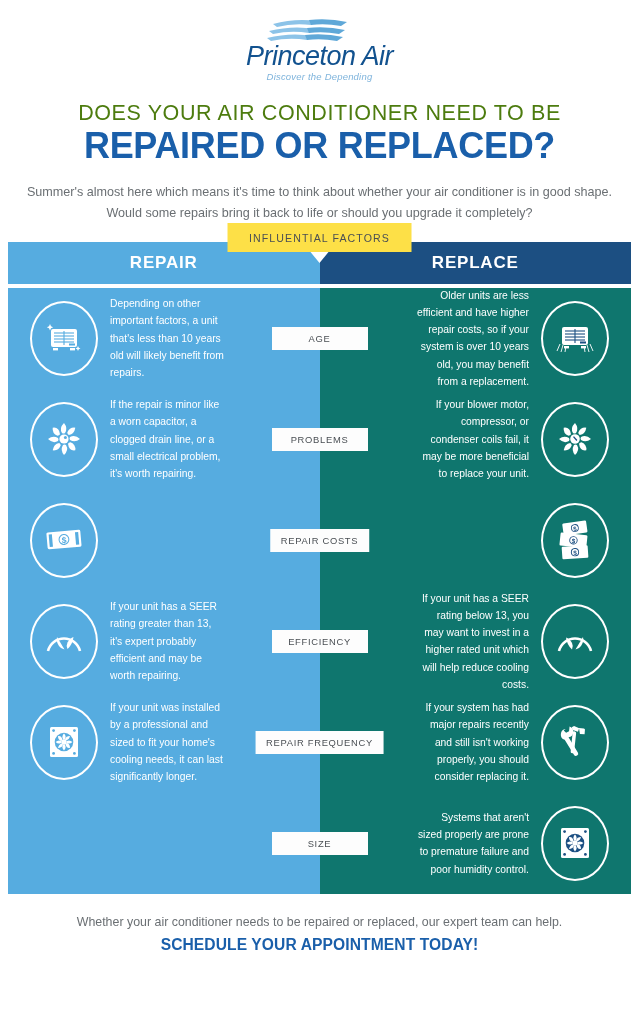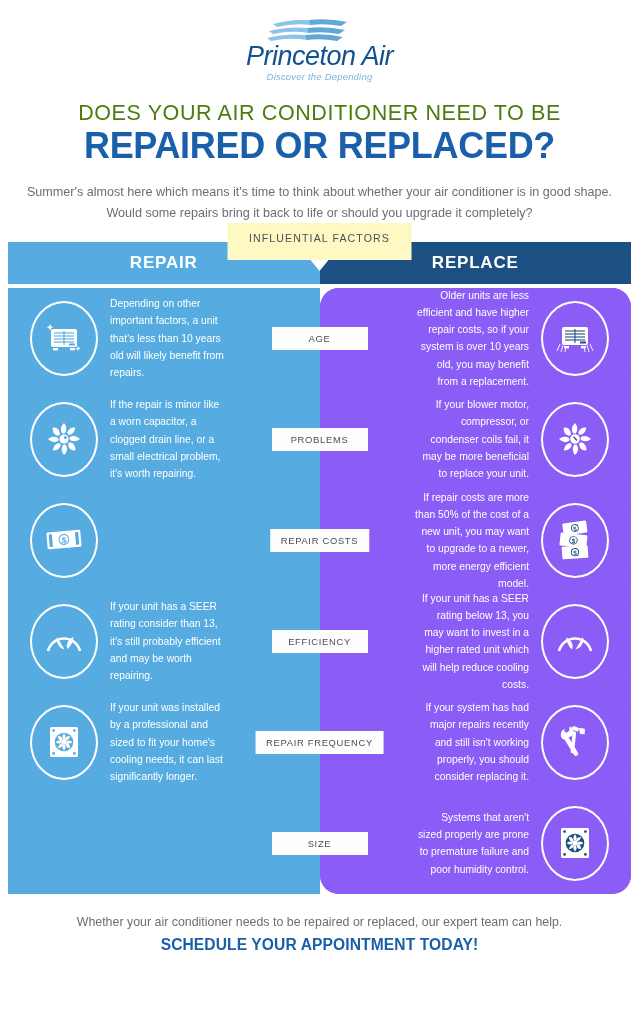--- a/index.html
+++ b/index.html
@@ -49,21 +49,21 @@
   }
   .cmp-head .left  { background:#56ace0; }
   .cmp-head .right { background:#1c4f82; }
   .cmp-head .col span {
     color:#fff; font-weight:bold; font-size:17px; letter-spacing:.8px;
   }
   .gap { height:4px; background:#fff; }
   .cmp-body { display:flex; position:relative; }
   .cmp-body .side { flex: 1 1 50%; }
   .cmp-body .left  { background:#56ace0; }
-  .cmp-body .right { background:#8b5cf6;border-radius:19px; }
+  .cmp-body .right { background:#0f766e; }
 
   .row {
     height: 101px; display:flex; align-items:center;
   }
   .row.left  { padding-left: 22px; }
   .row.right { padding-right: 22px; flex-direction: row-reverse; }
 
   .icon-circle {
     width: 68px; height: 75px; flex: 0 0 68px;
     border: 2.6px solid #ffffff; border-radius: 50%;
@@ -81,21 +81,21 @@
     position:absolute; left:50%; transform: translateX(-50%);
     background:#fdfdfd; height: 23px; min-width: 96px;
     display:flex; align-items:center; justify-content:center;
     font-size: 9.4px; color:#4a4f54; letter-spacing:.7px;
     white-space: nowrap; padding: 0 11px; z-index: 5;
   }
 
   
   .title-badge {
     position:absolute; left:50%; transform:translateX(-50%);
-    top:-19px; background:#fef9c3; padding: 9px 22px 16px;
+    top:-19px; background:#fde047; padding: 9px 22px 8px;
     font-size: 10.6px; color:#4a4f54; letter-spacing:1.1px;
     white-space:nowrap; z-index: 10; text-align: right;
   }
   .title-badge:after {
     content:""; position:absolute; left:50%; margin-left:-9px; bottom:-11px;
     border-left: 9px solid transparent; border-right: 9px solid transparent;
     border-top: 11px solid #fff;
   }
 
   
@@ -209,21 +209,21 @@
         </div>
 
         <div class="row left">
           <div class="icon-circle">
             <svg width="42" height="34" viewBox="0 0 42 34" fill="none">
               <path d="M5 27 A16.5 16.5 0 0 1 37 27" stroke="#fff" stroke-width="2.6" fill="none"></path>
               <path d="M21.5 25.5 L14 13 q-1 4.5 2 9 2 3 5.5 3.5Z" fill="#fff"></path>
               <path d="M24.5 25 q5 -4.5 6 -12 -3.5 1 -6 5.5 -1.6 3.2 0 6.5Z" fill="#fff"></path>
             </svg>
           </div>
-          <div class="cell-text">If your unit has a SEER rating consider than 13, it's still probably efficient and may be worth repairing.</div>
+          <div class="cell-text">If your unit has a SEER rating greater than 13, it's expert probably efficient and may be worth repairing.</div>
         </div>
 
 
         <div class="row left">
           <div class="icon-circle">
             <svg width="36" height="40" viewBox="0 0 36 40" fill="#fff">
               <rect x="4" y="5" width="28" height="30" rx="1.5"></rect>
               <circle cx="7.6" cy="8.6" r="1.4" fill="#56ace0"></circle>
               <circle cx="28.4" cy="8.6" r="1.4" fill="#56ace0"></circle>
               <circle cx="7.6" cy="31.4" r="1.4" fill="#56ace0"></circle>
@@ -313,21 +313,20 @@
                 <text x="20.5" y="24.4" font-size="6.4" font-weight="bold" text-anchor="middle" fill="#1c4f82" font-family="Liberation Sans, sans-serif">$</text>
               </g>
               <g transform="rotate(-4 22 33)">
                 <rect x="9" y="27" width="26" height="12.5" rx="1.2"></rect>
                 <circle cx="22" cy="33.2" r="4.1" fill="#1c4f82"></circle>
                 <circle cx="22" cy="33.2" r="3.2" fill="#fff"></circle>
                 <text x="22" y="36" font-size="6.2" font-weight="bold" text-anchor="middle" fill="#1c4f82" font-family="Liberation Sans, sans-serif">$</text>
               </g>
             </svg>
           </div>
-          <div class="cell-text">If repair costs are more than 50% of the cost of a new unit, you may want to upgrade to a newer, more energy efficient model.</div>
         </div>
 
         <div class="row right">
           <div class="icon-circle">
             <svg width="42" height="34" viewBox="0 0 42 34" fill="none">
               <path d="M5 27 A16.5 16.5 0 0 1 37 27" stroke="#fff" stroke-width="2.6" fill="none"></path>
               <path d="M18 25.5 q-5 -4.5 -6 -12 3.5 1 6 5.5 1.6 3.2 0 6.5Z" fill="#fff"></path>
               <path d="M21.5 25.5 L29 13 q1 4.5 -2 9 -2 3 -5.5 3.5Z" fill="#fff"></path>
             </svg>
           </div>

